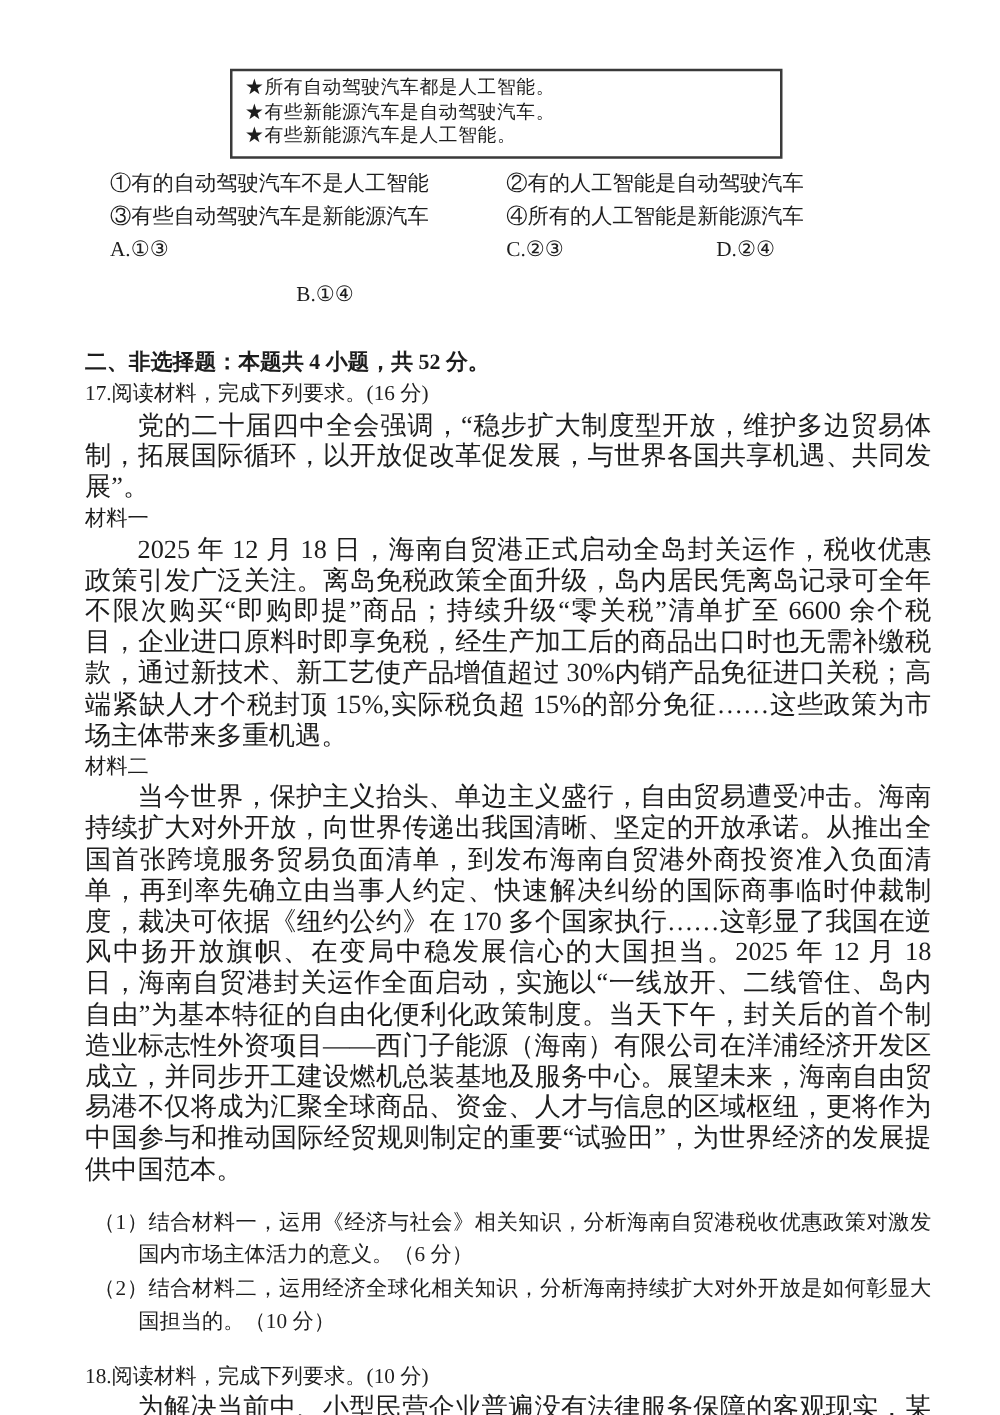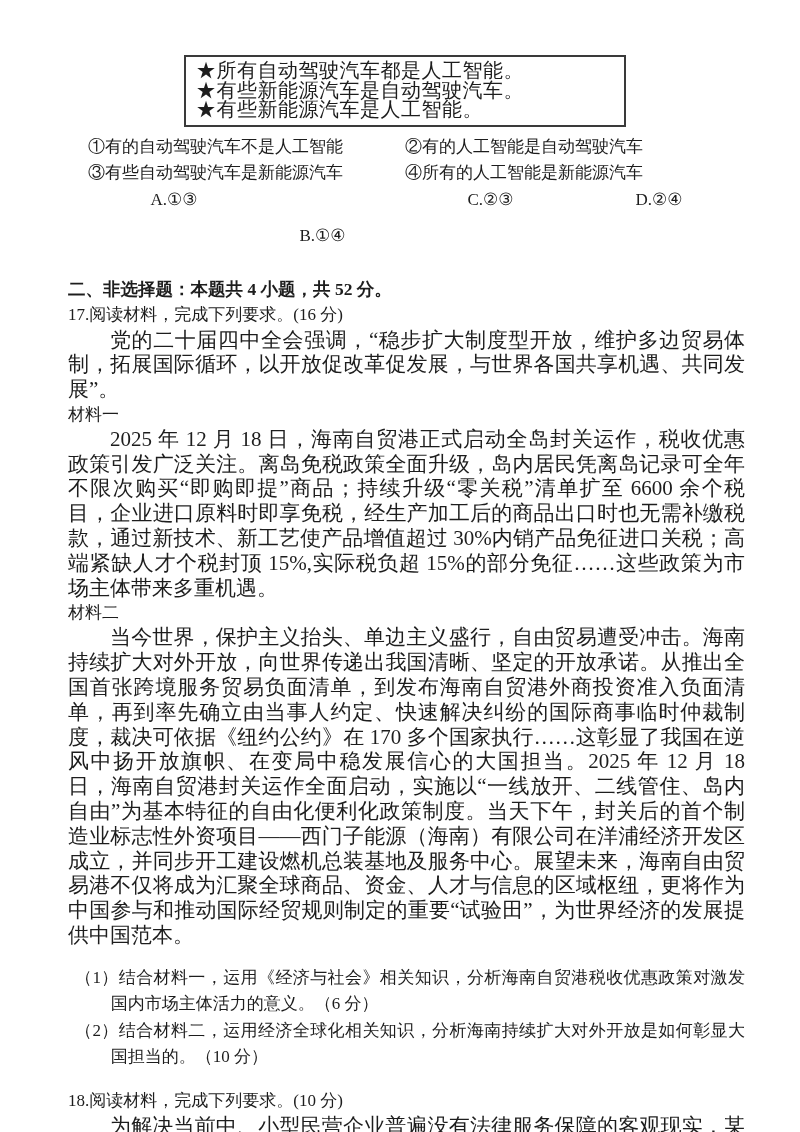--- a/index.html
+++ b/index.html
@@ -15,41 +15,40 @@
     padding: 55px 55px 0 68px;
     overflow: hidden;
     background: #ffffff;
   }
   
   .statement-box {
     width: 442px;
     margin-left: 116px;
     border: 2px solid #3a3a3a;
     padding: 4px 10px 5px 10px;
-    font-size: 20px;
+    font-size: 15px;
     line-height: 19.5px;
     margin-bottom: 7px;
     letter-spacing: 0.5px;
   }
   
   .options {
     margin-left: 20px;
     display: grid;
     grid-template-columns: 317px 1fr;
     font-size: 17px;
     line-height: 26px;
   }
   
   .choices {
     margin-left: 20px;
     display: flex;
     font-size: 17px;
     line-height: 26px;
     margin-top: 1px;
-    justify-content: center;
   }
   .choice-a { width: 149px; }
   .choice-b { width: 168px; margin-top: 36px; }
   .choice-c { width: 168px; }
   .section-heading {
     margin-top: 27px;
     font-weight: bold;
     font-size: 17.5px;
     line-height: 26px;
   }

